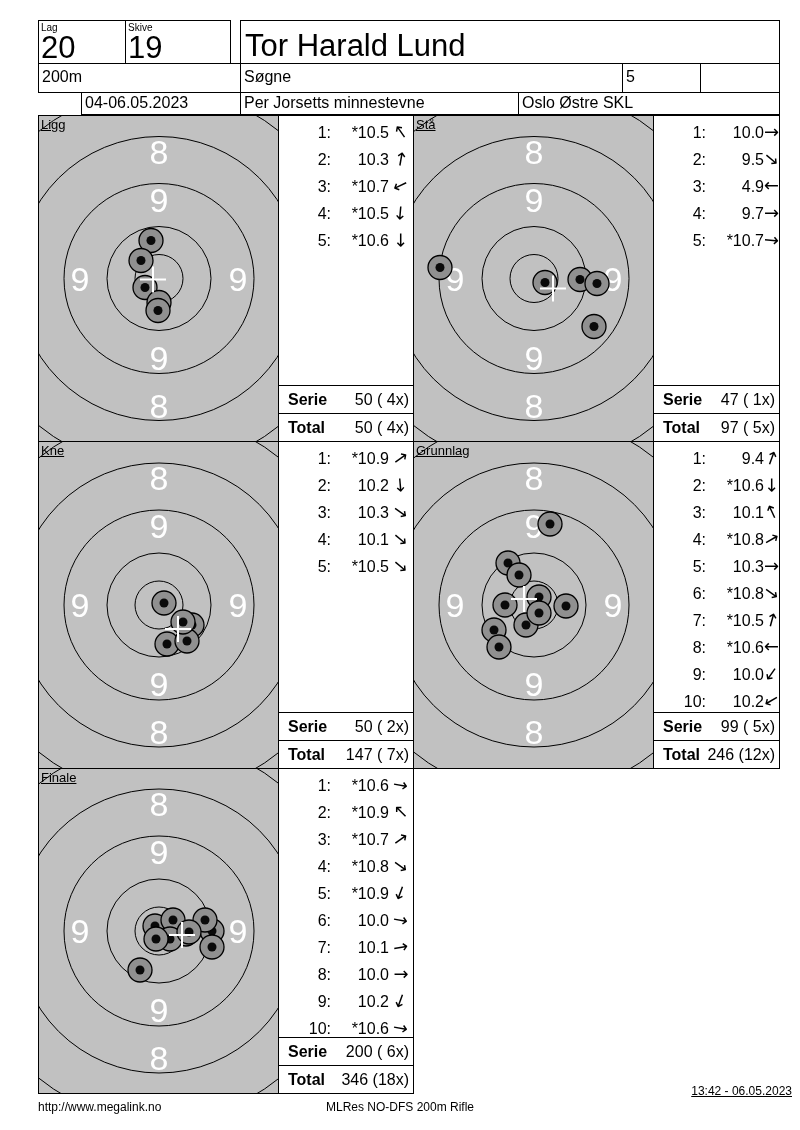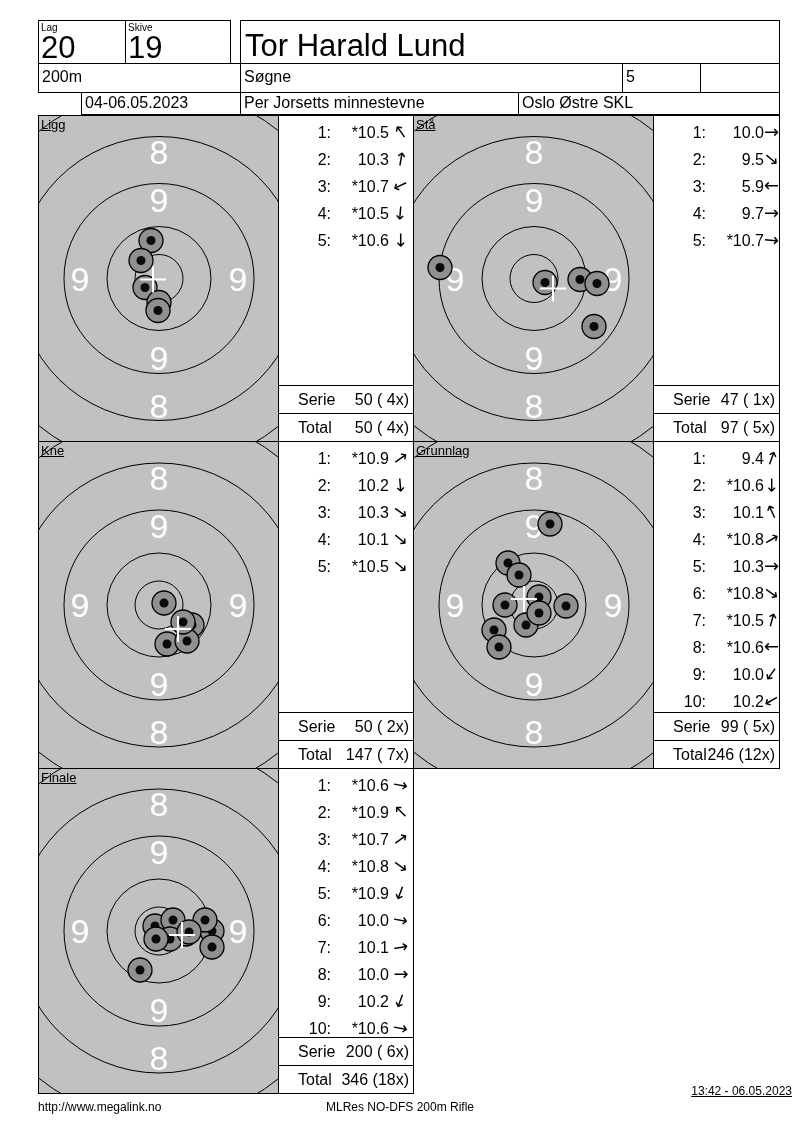--- a/index.html
+++ b/index.html
@@ -13,21 +13,21 @@
   .name-val{font-size:31px;line-height:1;display:block;padding:9px 0 0 4px;white-space:nowrap;}
   .panel-title{position:absolute;top:0;left:2px;font-size:13px;line-height:17px;z-index:5;text-decoration:underline;}
   .scorecol{display:flex;flex-direction:column;}
   .shotlist{flex:1 1 auto;padding-top:3px;overflow:hidden;}
   .shot-row{height:27px;display:flex;align-items:center;font-size:16px;}
   .shot-idx{width:52px;text-align:right;flex:0 0 auto;}
   .shot-val{width:58px;text-align:right;flex:0 0 auto;white-space:nowrap;}
   .shot-arrow{flex:1 1 auto;text-align:center;}
   .arrow-glyph{display:inline-block;font-family:"DejaVu Sans",sans-serif;font-size:18px;line-height:18px;}
   .sum-row{height:27px;border-top:1px solid #000;display:flex;align-items:center;font-size:16px;flex:0 0 auto;}
-  .sum-lbl{padding-left:19px;flex:1 1 auto;}
+  .sum-lbl{padding-left:9px;flex:1 1 auto;font-weight:bold;}
   .sum-val{padding-right:4px;text-align:right;white-space:nowrap;}
   .footer-txt{font-size:12px;line-height:14px;white-space:nowrap;}
   svg{display:block;}
 </style>
 </head>
 <body>
 
 <div class="abs cell" style="left:38px;top:20px;width:98px;height:44px;">
   <span class="small-lbl">Lag</span>
   <span class="big-val">20</span>
@@ -188,21 +188,21 @@
           <div class="shot-val">10.0</div>
           <div class="shot-arrow"><span class="arrow-glyph" style="transform: rotate(0deg);">→</span></div>
         </div>
         <div class="shot-row">
           <div class="shot-idx">2:</div>
           <div class="shot-val">9.5</div>
           <div class="shot-arrow"><span class="arrow-glyph" style="transform: rotate(40deg);">→</span></div>
         </div>
         <div class="shot-row">
           <div class="shot-idx">3:</div>
-          <div class="shot-val">5.9</div>
+          <div class="shot-val">4.9</div>
           <div class="shot-arrow"><span class="arrow-glyph" style="transform: rotate(180deg);">→</span></div>
         </div>
         <div class="shot-row">
           <div class="shot-idx">4:</div>
           <div class="shot-val">9.7</div>
           <div class="shot-arrow"><span class="arrow-glyph" style="transform: rotate(0deg);">→</span></div>
         </div>
         <div class="shot-row">
           <div class="shot-idx">5:</div>
           <div class="shot-val">*10.7</div>

